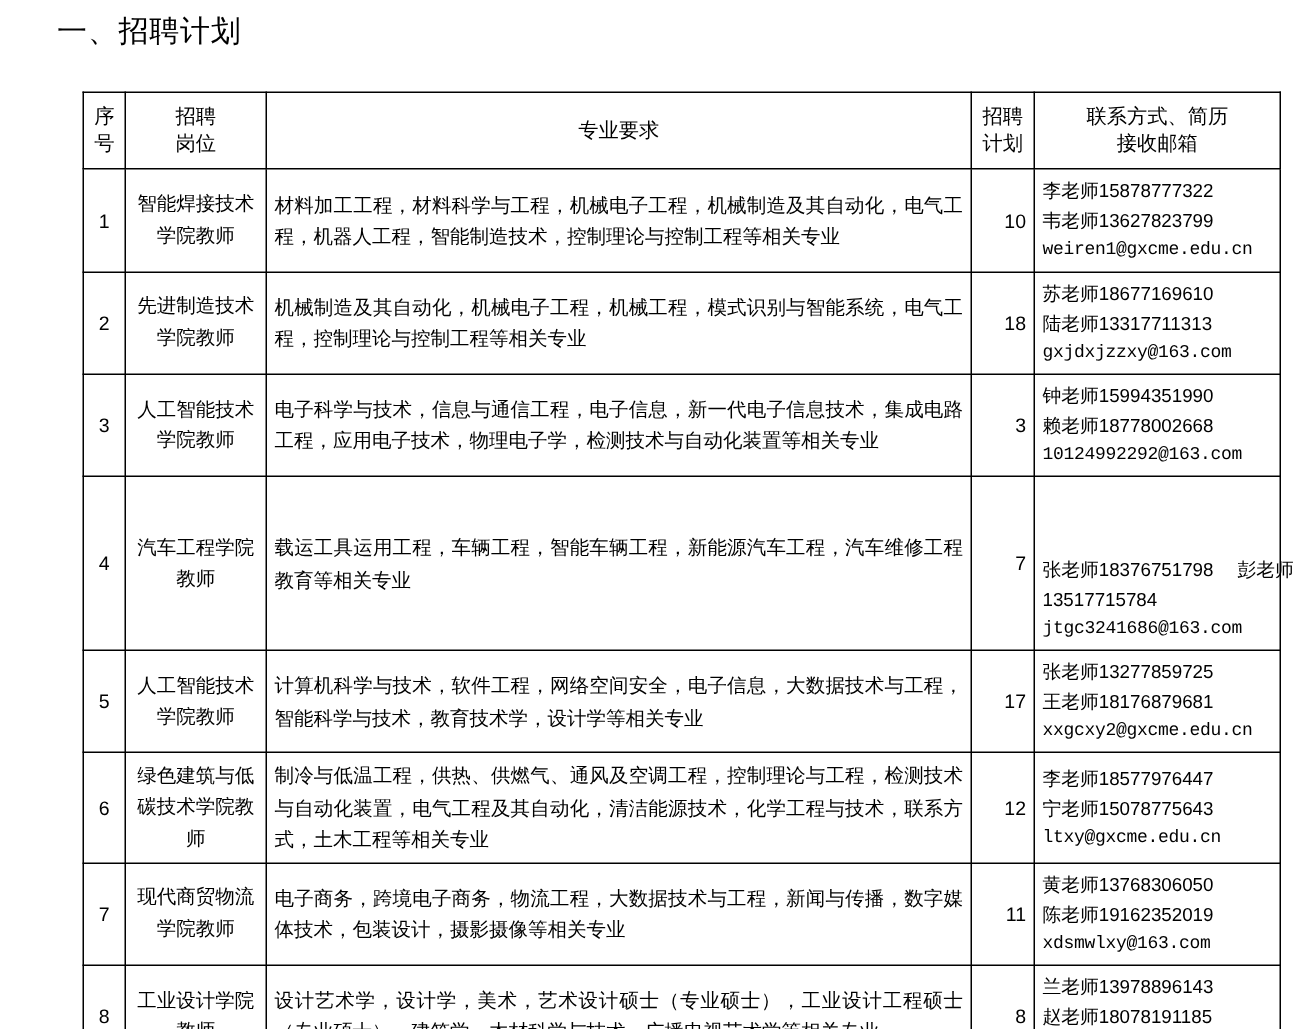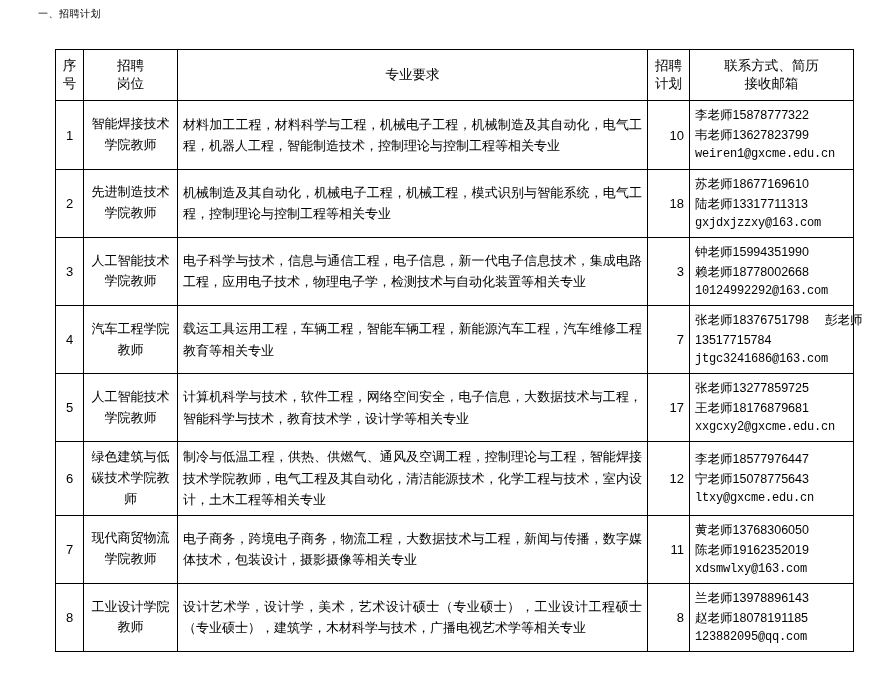--- a/index.html
+++ b/index.html
@@ -13,24 +13,24 @@
     font-family: "Liberation Serif", "DejaVu Serif", serif;
     color: #000000;
     overflow: hidden;
   }
   .page {
     position: relative;
     width: 874px;
     height: 686px;
   }
   .section-title {
-    font-size: 10px;
+    font-size: 20px;
     line-height: 1.2;
     padding: 9px 0 0 38px;
-    font-family: Liberation Mono, monospace;
+    font-family: Liberation Serif, serif;
     letter-spacing: 0.5px;
   }
   .table-wrap {
     padding: 28px 0 0 55px;
   }
   table.recruit {
     border-collapse: collapse;
     width: 798px;
     table-layout: fixed;
     font-size: 13px;
@@ -94,20 +94,21 @@
     white-space: nowrap;
   }
   td.contact .mail {
     font-family: Liberation Mono, monospace;
     font-size: 12px;
     letter-spacing: -0.2px;
   }
   td.contact .split {
     display: block;
     white-space: nowrap;
+    margin-top: 48px;
   }
   td.contact .split .sp {
     display: inline-block;
     width: 16px;
   }
 </style>
 </head>
 <body>
 
 <div class="page">
@@ -196,21 +197,21 @@
             <td class="plan">17</td>
             <td class="contact">
               <span class="line">张老师13277859725</span>
               <span class="line">王老师18176879681</span>
               <span class="line mail">xxgcxy2@gxcme.edu.cn</span>
             </td>
           </tr>
           <tr>
             <td class="no">6</td>
             <td class="post">绿色建筑与低碳技术学院教师</td>
-            <td class="major">制冷与低温工程，供热、供燃气、通风及空调工程，控制理论与工程，智能焊接技术学院教师，电气工程及其自动化，清洁能源技术，化学工程与技术，室内设计，土木工程等相关专业</td>
+            <td class="major">制冷与低温工程，供热、供燃气、通风及空调工程，控制理论与工程，检测技术与自动化装置，电气工程及其自动化，清洁能源技术，化学工程与技术，联系方式，土木工程等相关专业</td>
             <td class="plan">12</td>
             <td class="contact">
               <span class="line">李老师18577976447</span>
               <span class="line">宁老师15078775643</span>
               <span class="line mail">ltxy@gxcme.edu.cn</span>
             </td>
           </tr>
           <tr>
             <td class="no">7</td>
             <td class="post">现代商贸物流学院教师</td>

